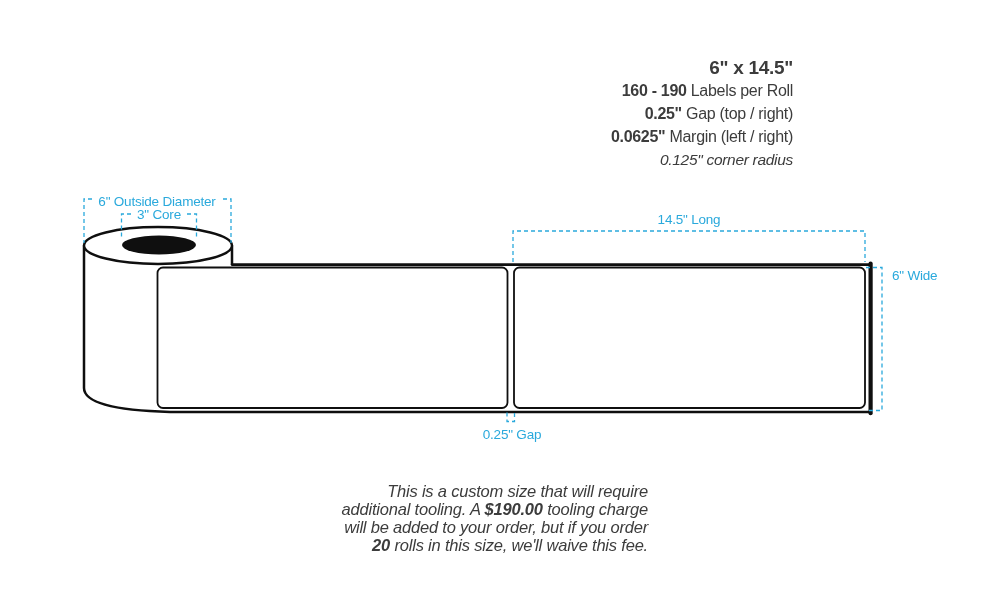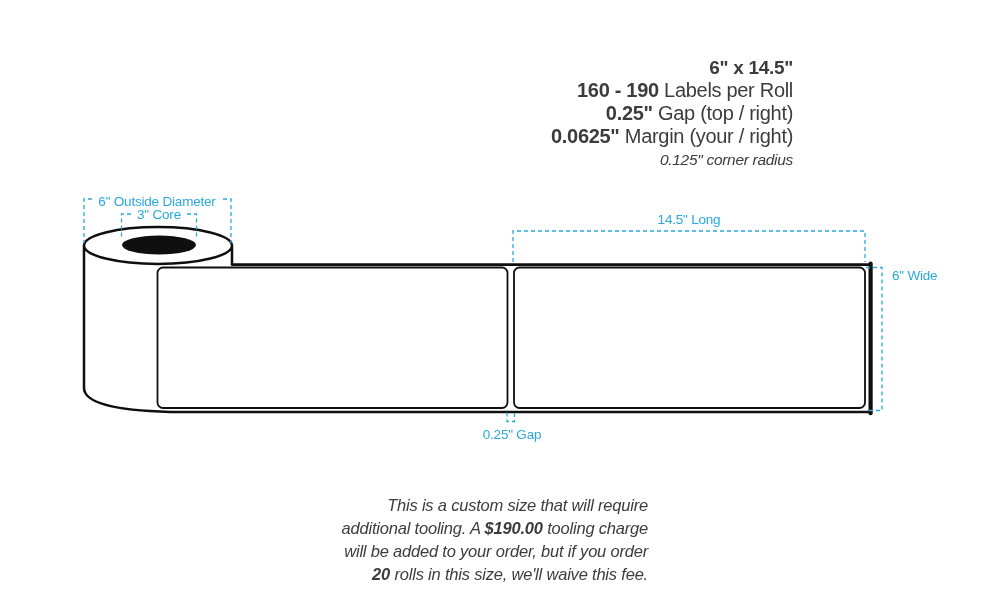--- a/index.html
+++ b/index.html
@@ -9,52 +9,52 @@
     -webkit-font-smoothing:antialiased;
   }
   .stage{position:absolute;inset:0;}
 
   
   .specs{
     position:absolute;top:56px;right:190px;
     text-align:right;color:#3c3c3c;letter-spacing:-0.3px;
   }
   .specs .l1{font-size:19px;font-weight:700;line-height:23px;}
-  .specs .l{font-size:20px;line-height:23px;}
+  .specs .l{font-size:16px;line-height:23px;}
   .specs .l b{font-weight:700;}
   .specs .l5{font-size:15.5px;font-style:italic;line-height:23px;}
 
   
   svg.diagram{position:absolute;left:0;top:0;}
 
   
   .ann{
     position:absolute;color:#2aa9dc;font-size:13.5px;line-height:14px;
     white-space:nowrap;letter-spacing:-0.2px;background:#ffffff;padding:0 3px;
   }
   .ann.center{transform:translateX(-50%);}
 
   
   .note{
-    position:absolute;top:494px;right:335px;width:312px;
-    text-align:right;font-style:italic;font-size:16.5px;line-height:23px;
+    position:absolute;top:482px;right:335px;width:312px;
+    text-align:right;font-style:italic;font-size:16.5px;line-height:18px;
     color:#3c3c3c;letter-spacing:-0.2px;
   }
   .note b{font-weight:700;}
 </style>
 </head>
 <body>
 
 <div class="stage">
 
   <div class="specs">
     <div class="l1">6" x 14.5"</div>
     <div class="l"><b>160 - 190</b><span> Labels per Roll</span></div>
     <div class="l"><b>0.25"</b><span> Gap (top / right)</span></div>
-    <div class="l"><b>0.0625"</b><span> Margin (your / right)</span></div>
+    <div class="l"><b>0.0625"</b><span> Margin (left / right)</span></div>
     <div class="l5">0.125" corner radius</div>
   </div>
 
   <svg class="diagram" width="983" height="602" viewBox="0 0 983 602">
 
     <g fill="none" stroke-linecap="round" stroke="#0f0f0f">
 
       <path d="M84,246 L84,388 Q84,409.5 170,412 L870,412 L870,265 L232,265 L232,246 Z" fill="#ffffff" stroke="none"></path>
 
       <path d="M84,246 V388 Q84,409.5 170,412 H869.5" stroke-width="2.5"></path>

